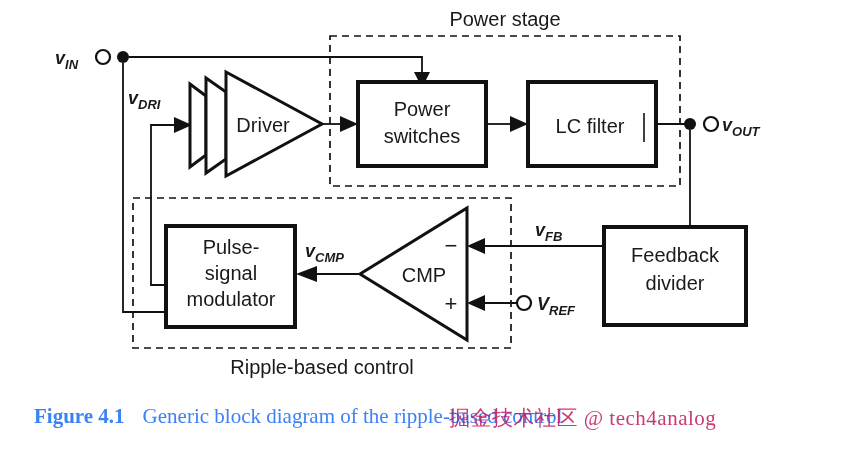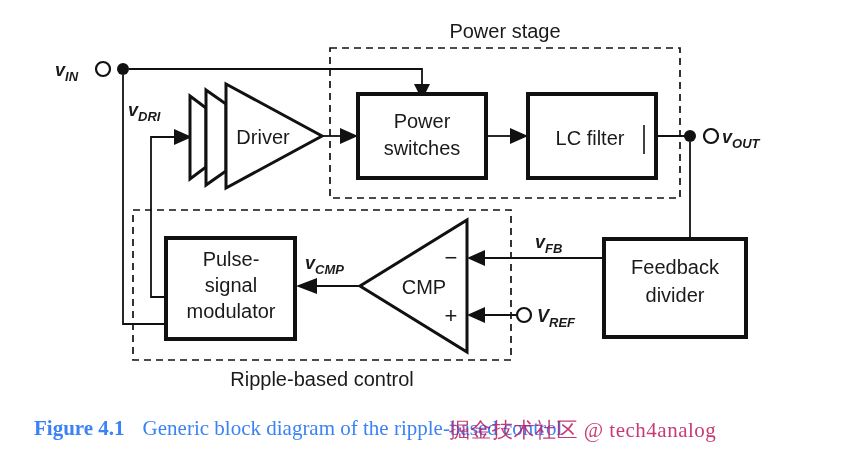--- a/index.html
+++ b/index.html
@@ -1,18 +1,18 @@
 <!DOCTYPE html>
 <html><head>
 <meta charset="utf-8">
 <style>
   html,body{margin:0;padding:0;background:#ffffff;}
   body{width:843px;height:456px;overflow:hidden;
        font-family:"Liberation Sans",sans-serif;color:#1a1a1a;}
-  #root{position:relative;width:843px;height:357px;margin-top:12px;}
+  #root{position:relative;width:843px;height:357px;}
   svg#diagram{position:absolute;left:0;top:0;width:843px;height:456px;}
   .blk{fill:#ffffff;stroke:#111111;stroke-width:4;}
   .wire{stroke:#111111;stroke-width:1.8;fill:none;}
   .tri{fill:#ffffff;stroke:#111111;stroke-width:3;}
   .dash{fill:none;stroke:#111111;stroke-width:1.7;stroke-dasharray:7 5;}
   .term{fill:#ffffff;stroke:#111111;stroke-width:2.2;}
   .dot{fill:#111111;}
   .arw{fill:#111111;}
   text{font-family:"Liberation Sans",sans-serif;fill:#1a1a1a;}
   .blklbl{font-size:20px;text-anchor:middle;}

